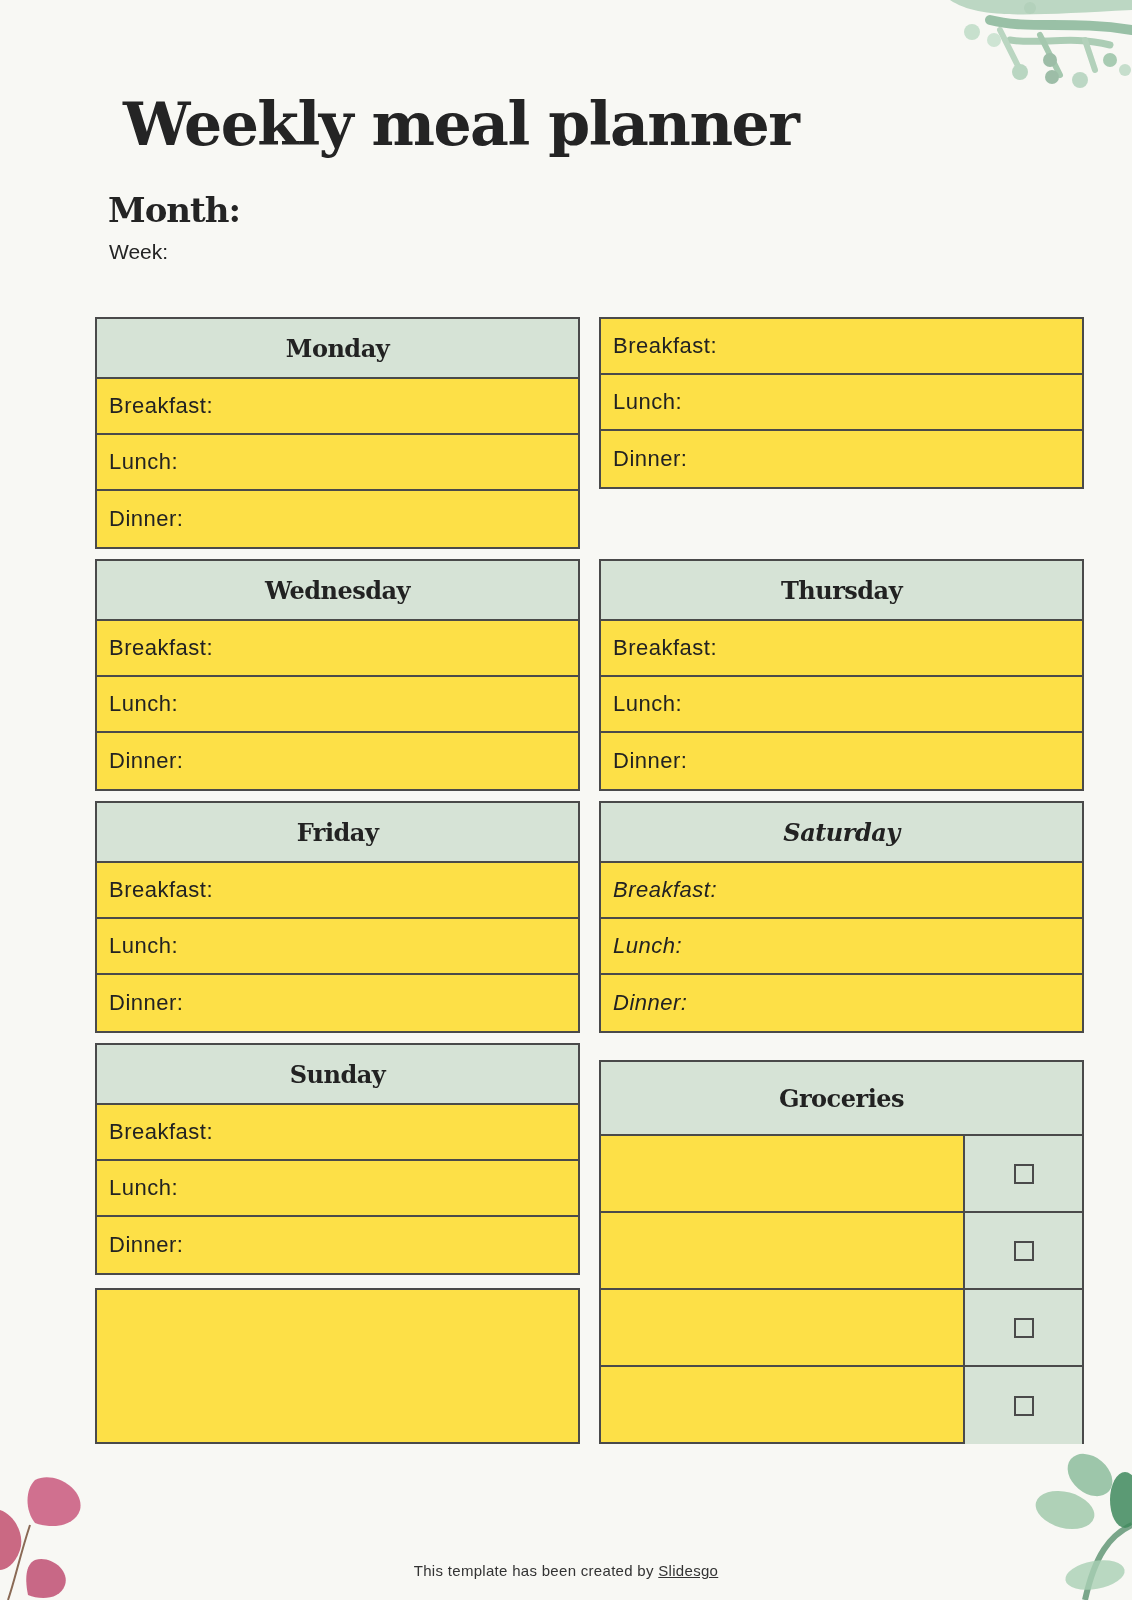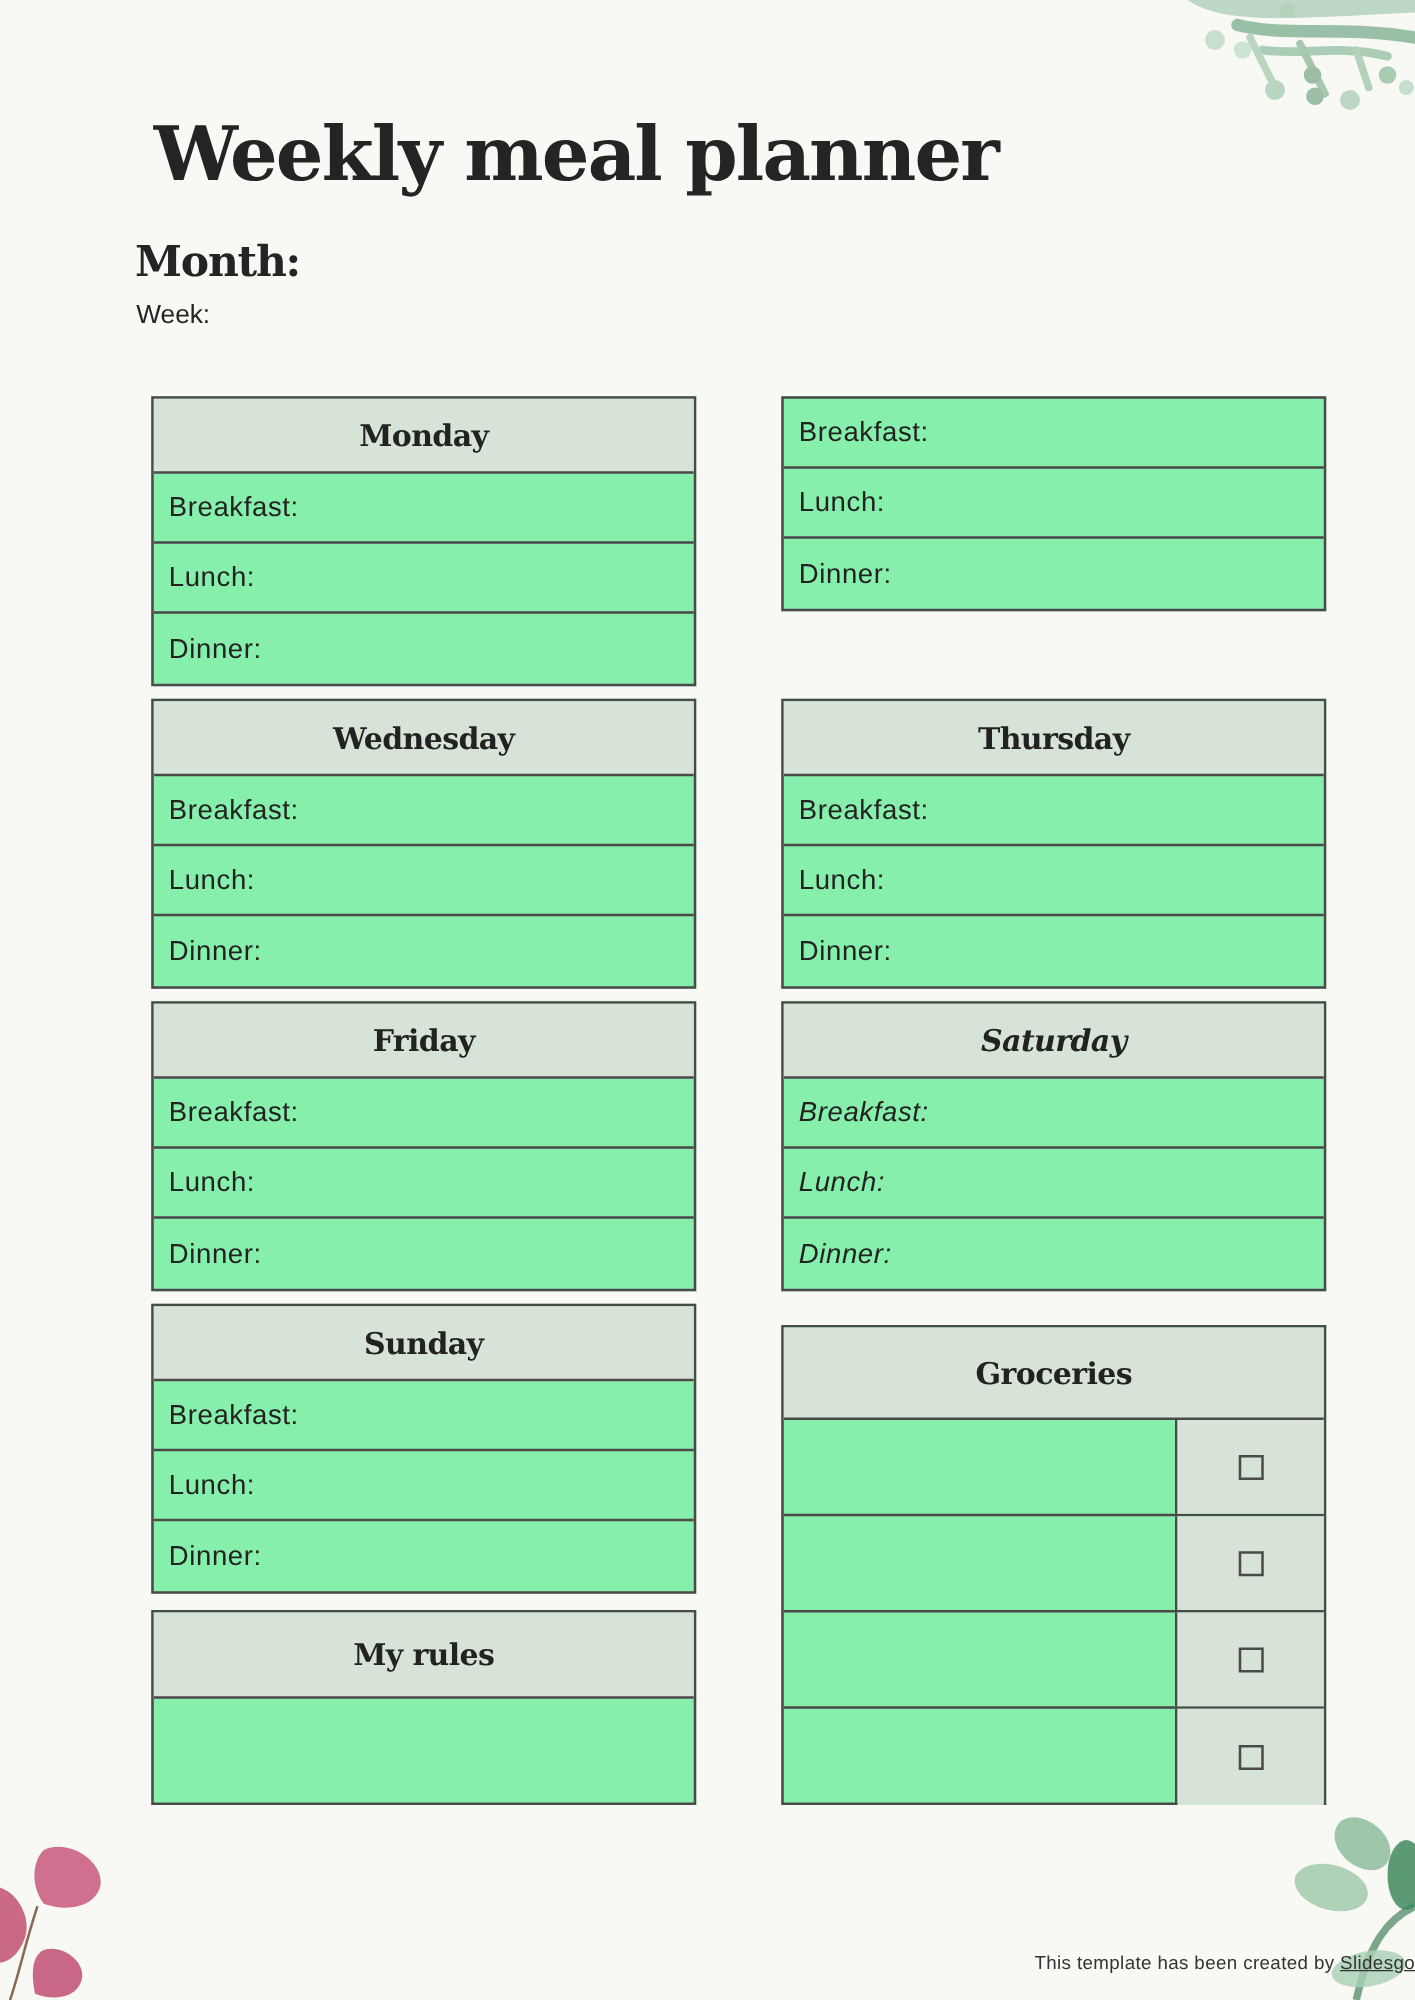--- a/index.html
+++ b/index.html
@@ -17,22 +17,22 @@
   }
   .month {
     position: absolute; left: 108px; top: 190px;
     font-size: 34px; font-weight: bold; letter-spacing: -1px; color: #242424;
   }
   .week {
     position: absolute; left: 109px; top: 240px;
     font-size: 21px; color: #242424; text-align: right;
   }
   .block {
-    position: absolute; width: 436px; box-sizing: border-box;
-    border: 2px solid #4a4a4a; background: #86efac; margin-left: 26px;
+    position: absolute; width: 485px; box-sizing: border-box;
+    border: 2px solid #4a4a4a; background: #fde047;
   }
   .block .head {
     height: 60px; background: #d6e3d6; border-bottom: 2px solid #4a4a4a;
     display: flex; align-items: center; justify-content: center;
     font-size: 24px; font-weight: bold; color: #222; letter-spacing: -0.5px;
     box-sizing: border-box;
   }
   .row {
     height: 56px; box-sizing: border-box; border-bottom: 2px solid #4a4a4a;
     display: flex; align-items: center; padding-left: 12px;
@@ -40,21 +40,21 @@
   }
   .row:last-child { border-bottom: none; }
   .rules-body { height: 84px; }
   .groceries .head { height: 74px; }
   .g-row { height: 77px; display: flex; border-bottom: 2px solid #4a4a4a; box-sizing: border-box; }
   .g-row:last-child { border-bottom: none; }
   .g-item { flex: 1; border-right: 2px solid #4a4a4a; }
   .g-check { width: 117px; background: #d6e3d6; display: flex; align-items: center; justify-content: center; }
   .checkbox { width: 20px; height: 20px; border: 2px solid #4a4a4a; box-sizing: border-box; background: transparent; }
   .footer {
-    position: absolute; top: 1562px; left: 0; width: 1132px; text-align: right;
+    position: absolute; top: 1562px; left: 0; width: 1132px; text-align: center;
     font-size: 15px; color: #333; letter-spacing: 0.3px;
   }
   .footer a { color: #333; text-decoration: underline; }
   .deco { position: absolute; }
 </style>
 </head>
 <body>
 
 <svg class="deco" style="left:920px;top:0;" width="212" height="95" viewBox="0 0 212 95">
   <g fill="#8fbf9f" opacity="0.75">
@@ -137,21 +137,20 @@
 </div>
 
 <div class="block" style="left:95px;top:1043px;text-align:center;">
   <div class="head serif">Sunday</div>
   <div class="row">Breakfast:</div>
   <div class="row">Lunch:</div>
   <div class="row">Dinner:</div>
 </div>
 
 <div class="block" style="left:95px;top:1288px;height:156px;">
-  <div class="head serif" style="height:69px;">My rules</div>
   <div class="rules-body"></div>
 </div>
 
 <div class="block groceries" style="left:599px;top:1060px;height:384px;">
   <div class="head serif">Groceries</div>
   <div class="g-row">
     <div class="g-item"></div>
     <div class="g-check">
         <div class="checkbox"></div>
       </div>

